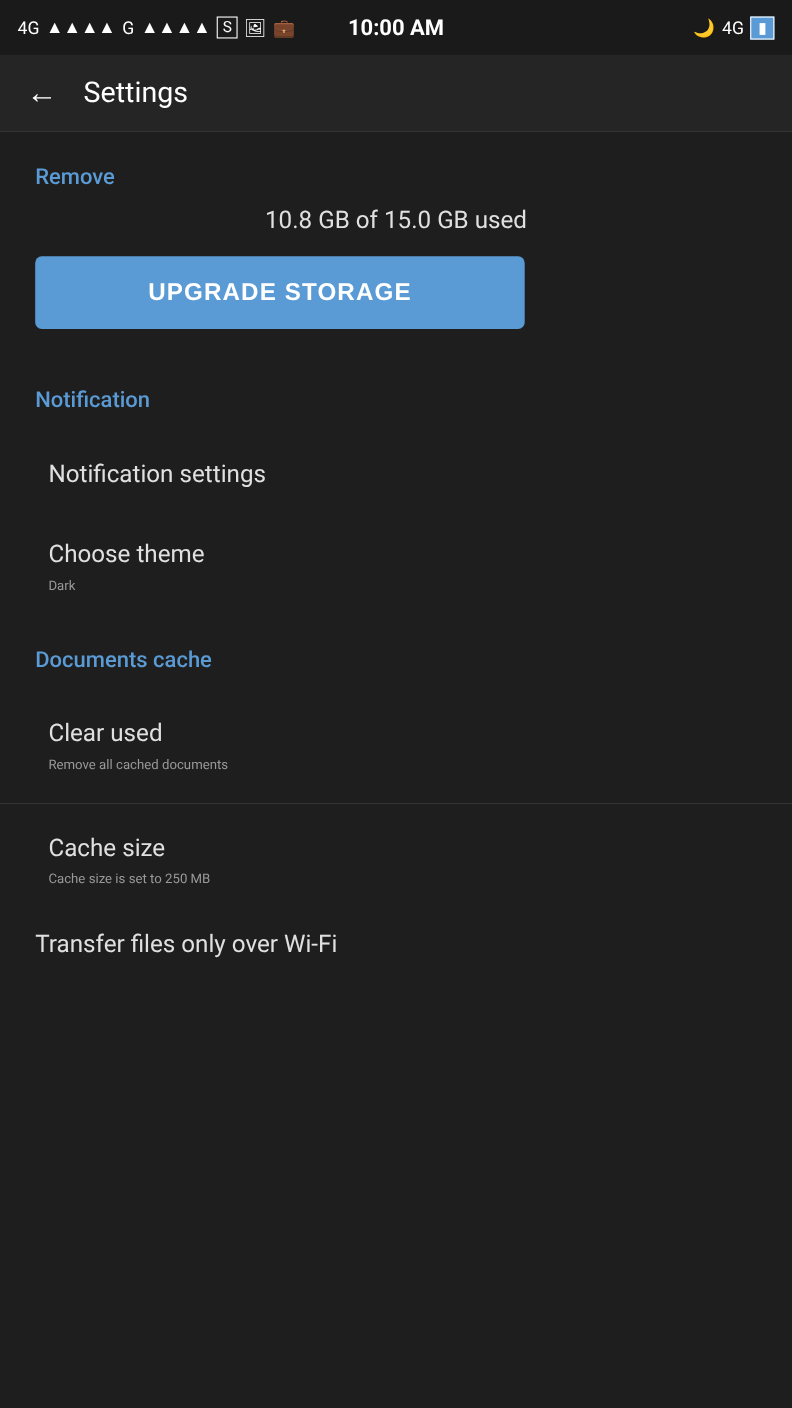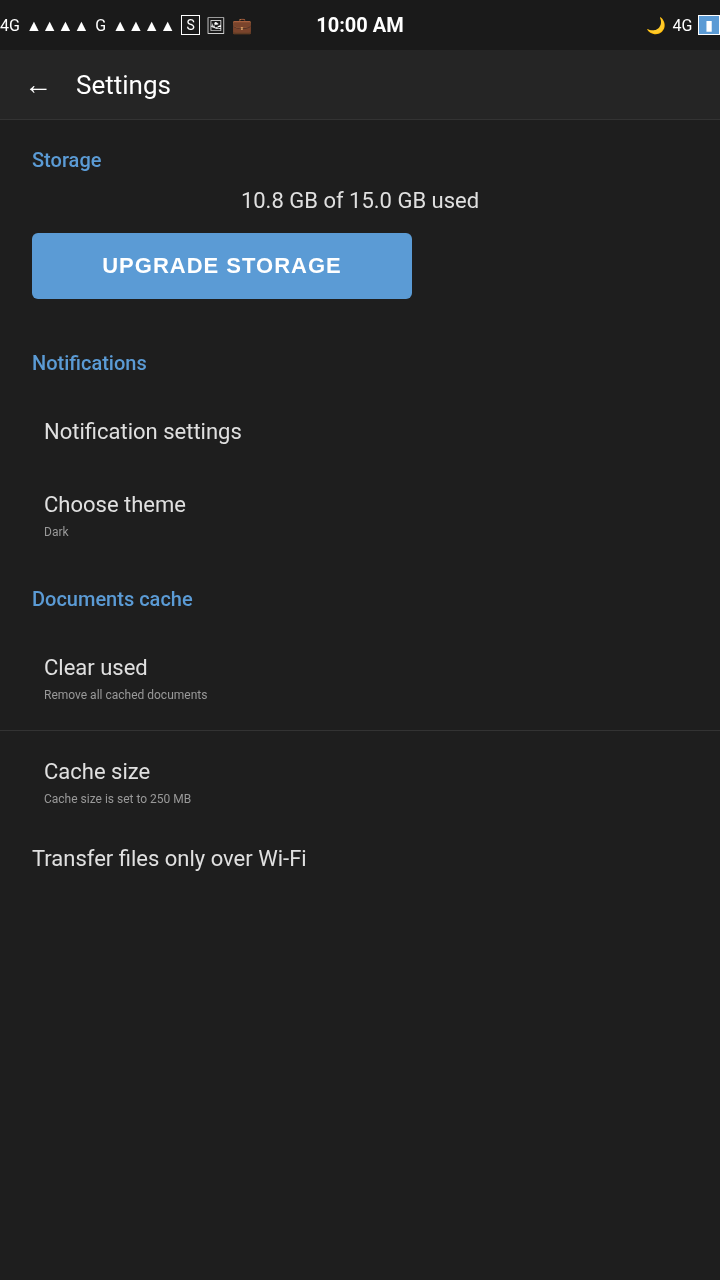--- a/index.html
+++ b/index.html
@@ -14,21 +14,21 @@
       overflow-x: hidden;
     }
 
     
     .status-bar {
       background-color: #1a1a1a;
       height: 50px;
       display: flex;
       align-items: center;
       justify-content: space-between;
-      padding: 0 0;
+      padding: 0 16px;
       font-size: 18px;
       color: #ffffff;
       gap: 27px;
     }
     .status-left {
       display: flex;
       align-items: center;
       gap: 6px;
       font-size: 16px;
     }
@@ -104,21 +104,21 @@
     .upgrade-btn {
       background-color: #5b9bd5;
       color: #ffffff;
       border: none;
       border-radius: 6px;
       padding: 20px 40px;
       font-size: 22px;
       font-weight: bold;
       letter-spacing: 1px;
       cursor: pointer;
-      width: 380px;
+      width: 445px;
       text-align: center;
       display: block;
       margin-bottom: 16px;
     }
 
     
     .divider {
       height: 1px;
       background-color: #333;
       margin: 8px 0;
@@ -159,27 +159,27 @@
 </div>
 
 <div class="header">
   <span class="header-back">←</span>
   <span class="header-title">Settings</span>
 </div>
 
 <div class="content">
 
   <div class="section">
-    <div class="section-title">Storage</div>
+    <div class="section-title">Remove</div>
     <div class="storage-used">10.8 GB of 15.0 GB used</div>
     <button class="upgrade-btn">UPGRADE STORAGE</button>
   </div>
 
   <div class="section">
-    <div class="section-title">Notifications</div>
+    <div class="section-title">Notification</div>
   </div>
   <div class="settings-row">
     <div class="section-subtitle">Notification settings</div>
   </div>
 
   <div class="settings-row">
     <div class="section-subtitle">Choose theme</div>
     <div class="section-desc">Dark</div>
   </div>
 

